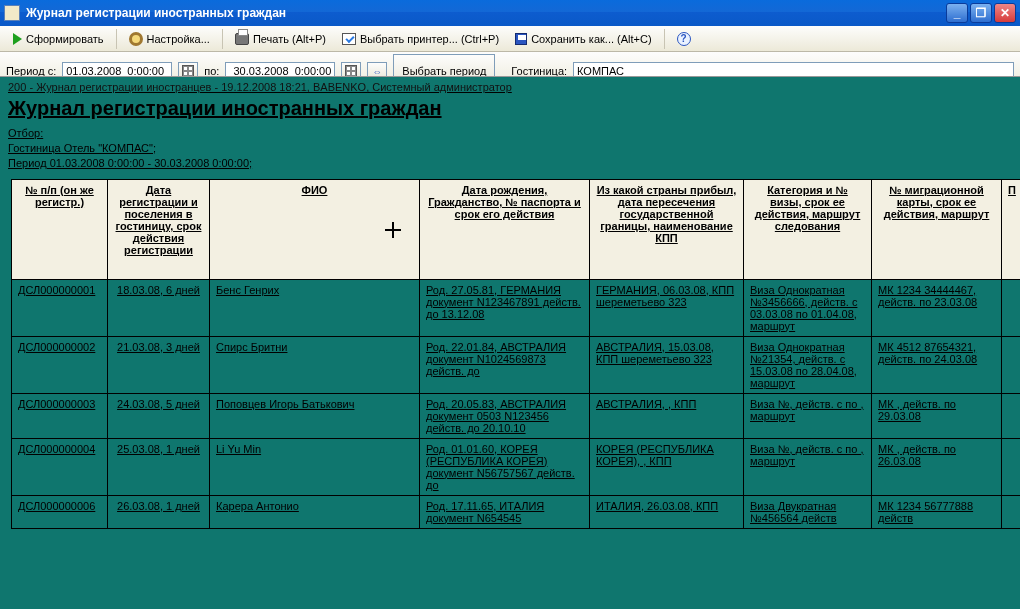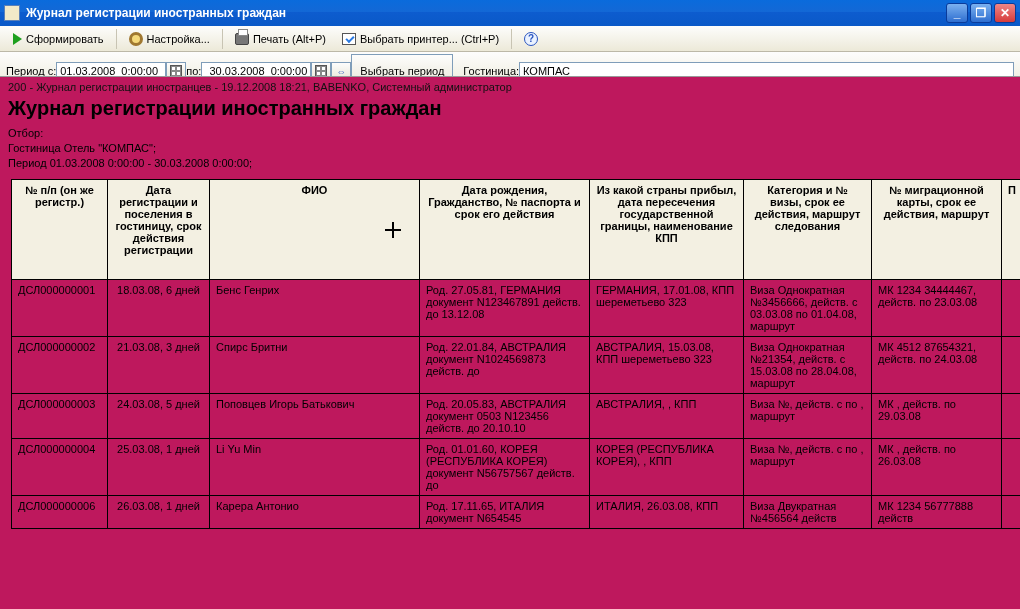--- a/index.html
+++ b/index.html
@@ -16,31 +16,31 @@
 .ico{ width:14px; height:14px; display:inline-block;}
 .ico-play{ width:0;height:0;border-top:6px solid transparent;border-bottom:6px solid transparent;border-left:9px solid #1ea01e;}
 .ico-gear{ width:14px;height:14px;border-radius:50%;border:3px solid #a07830;background:#f5d97a; position:relative;}
 .ico-print{ width:14px;height:12px;background:#777;border:1px solid #444;border-radius:2px;position:relative;}
 .ico-print:before{content:"";position:absolute;top:-5px;left:2px;width:8px;height:5px;background:#fff;border:1px solid #888;}
 .ico-sel{ width:14px;height:12px;background:#fff;border:1px solid #555;}
 .ico-sel:after{content:"";display:block;width:6px;height:3px;border-left:2px solid #2a7ae2;border-bottom:2px solid #2a7ae2;transform:rotate(-45deg);margin:2px 0 0 3px;}
 .ico-save{ width:12px;height:12px;background:#2a55c0;border:1px solid #132b70;position:relative;}
 .ico-save:before{content:"";position:absolute;top:1px;left:2px;width:8px;height:5px;background:#fff;}
 .ico-help{ width:14px;height:14px;border:1px solid #2a55c0;border-radius:50%;color:#2a55c0;font-weight:bold;font-size:10px;display:flex;align-items:center;justify-content:center;background:#eaf2ff;}
-.filterbar{ background:linear-gradient(to bottom,#fdfdfc,#ece9d8); border-bottom:1px solid #bcb8a7; min-height:24px; display:flex; align-items:center; padding:2px 6px; flex-wrap:nowrap;}
+.filterbar{ background:linear-gradient(to bottom,#fdfdfc,#ece9d8); border-bottom:1px solid #bcb8a7; min-height:24px; display:flex; align-items:center; padding:2px 6px; gap:6px; flex-wrap:nowrap;}
 .filterbar .lbl{ white-space:nowrap;}
 .txt{ border:1px solid #7f9db9; background:#fff; height:19px; padding:1px 3px; font-family:inherit; font-size:11px;}
 .smbtn{ width:20px;height:19px;border:1px solid #7f9db9;background:linear-gradient(to bottom,#fdfdfc,#e9e6d7);display:flex;align-items:center;justify-content:center;cursor:pointer; font-size:10px;}
 .bigbtn{ height:21px; border:1px solid #7f9db9; background:linear-gradient(to bottom,#fdfdfc,#e9e6d7); padding:16px 8px; display:flex; align-items:center; gap:5px; cursor:pointer; white-space:nowrap;}
 .ico-cal{width:12px;height:12px;border:1px solid #555;background:#fff;display:grid;grid-template-columns:1fr 1fr;grid-template-rows:1fr 1fr;}
 .ico-cal span{border:0.5px solid #888;}
 .ico-arr{ color:#2a55c0; font-weight:bold;}
 .ico-globe{width:16px;height:16px;border-radius:50%;background:radial-gradient(circle at 30% 30%,#9ddcff,#1d70c9);border:1px solid #1c4c8a;}
 .chk{ width:13px;height:13px;}
-.report{ position:absolute; top:76px; bottom:0; left:0; right:0; overflow:auto; background:#be185d; border-top:1px solid #999;}
+.report{ position:absolute; top:76px; bottom:0; left:0; right:0; overflow:auto; background:#0f766e; border-top:1px solid #999;text-decoration:underline;}
 .meta{ padding:4px 8px 2px 8px; color:#111;}
 .rtitle{ font-size:20px; font-weight:bold; padding:2px 8px 6px 8px;}
 .rsub{ padding:0 8px 8px 8px; line-height:1.35;}
 table.data{ border-collapse:collapse; width:1010px; table-layout:fixed; margin-left:11px;}
 table.data th, table.data td{ border:1px solid #000; padding:4px 6px; vertical-align:top; font-size:11px;}
 table.data th{ background:#f3f0e2; text-align:center; font-weight:bold; height:100px;}
 table.data td.c{ text-align:center;}
 .cursor-move{ position:relative;}
 .cross{ position:absolute; width:16px; height:16px; pointer-events:none;}
 .cross:before,.cross:after{content:"";position:absolute;background:#000;}
@@ -71,20 +71,24 @@
     <span>Настройка...</span>
   </div>
   <div class="sep"></div>
   <div class="tbtn">
     <span class="ico ico-print"></span>
     <span>Печать (Alt+P)</span>
   </div>
   <div class="tbtn">
     <span class="ico ico-sel"></span>
     <span>Выбрать принтер... (Ctrl+P)</span>
+  </div>
+  <div class="tbtn">
+    <span class="ico ico-save"></span>
+    <span>Сохранить как... (Alt+C)</span>
   </div>
   <div class="sep"></div>
   <div class="tbtn">
     <span class="ico ico-help">?</span>
   </div>
 </div>
 
 <div class="filterbar">
   <span class="lbl">Период с:</span>
   <input class="txt" style="width: 110px;" value="01.03.2008  0:00:00">
@@ -166,21 +170,21 @@
         <th>№ миграционной карты, срок ее действия, маршрут</th>
         <th>П</th>
       </tr>
     </thead>
     <tbody id="tbody">
         <tr>
           <td>ДСЛ000000001</td>
           <td class="c">18.03.08, 6 дней</td>
           <td>Бенс Генрих</td>
           <td>Род. 27.05.81, ГЕРМАНИЯ документ N123467891 действ. до 13.12.08</td>
-          <td>ГЕРМАНИЯ, 17.01.08, КПП шереметьево 323</td>
+          <td>ГЕРМАНИЯ, 06.03.08, КПП шереметьево 323</td>
           <td>Виза Однократная №3456666, действ. с 03.03.08 по 01.04.08, маршрут</td>
           <td>МК 1234 34444467, действ. по 23.03.08</td>
           <td></td>
         </tr>
         <tr>
           <td>ДСЛ000000002</td>
           <td class="c">21.03.08, 3 дней</td>
           <td>Спирс Бритни</td>
           <td>Род. 22.01.84, АВСТРАЛИЯ документ N1024569873 действ. до</td>
           <td>АВСТРАЛИЯ, 15.03.08, КПП шереметьево 323</td>

